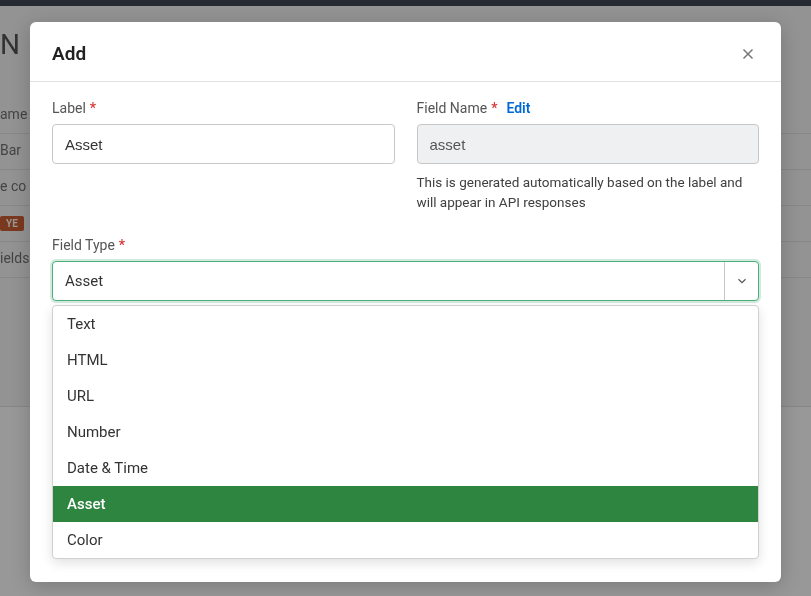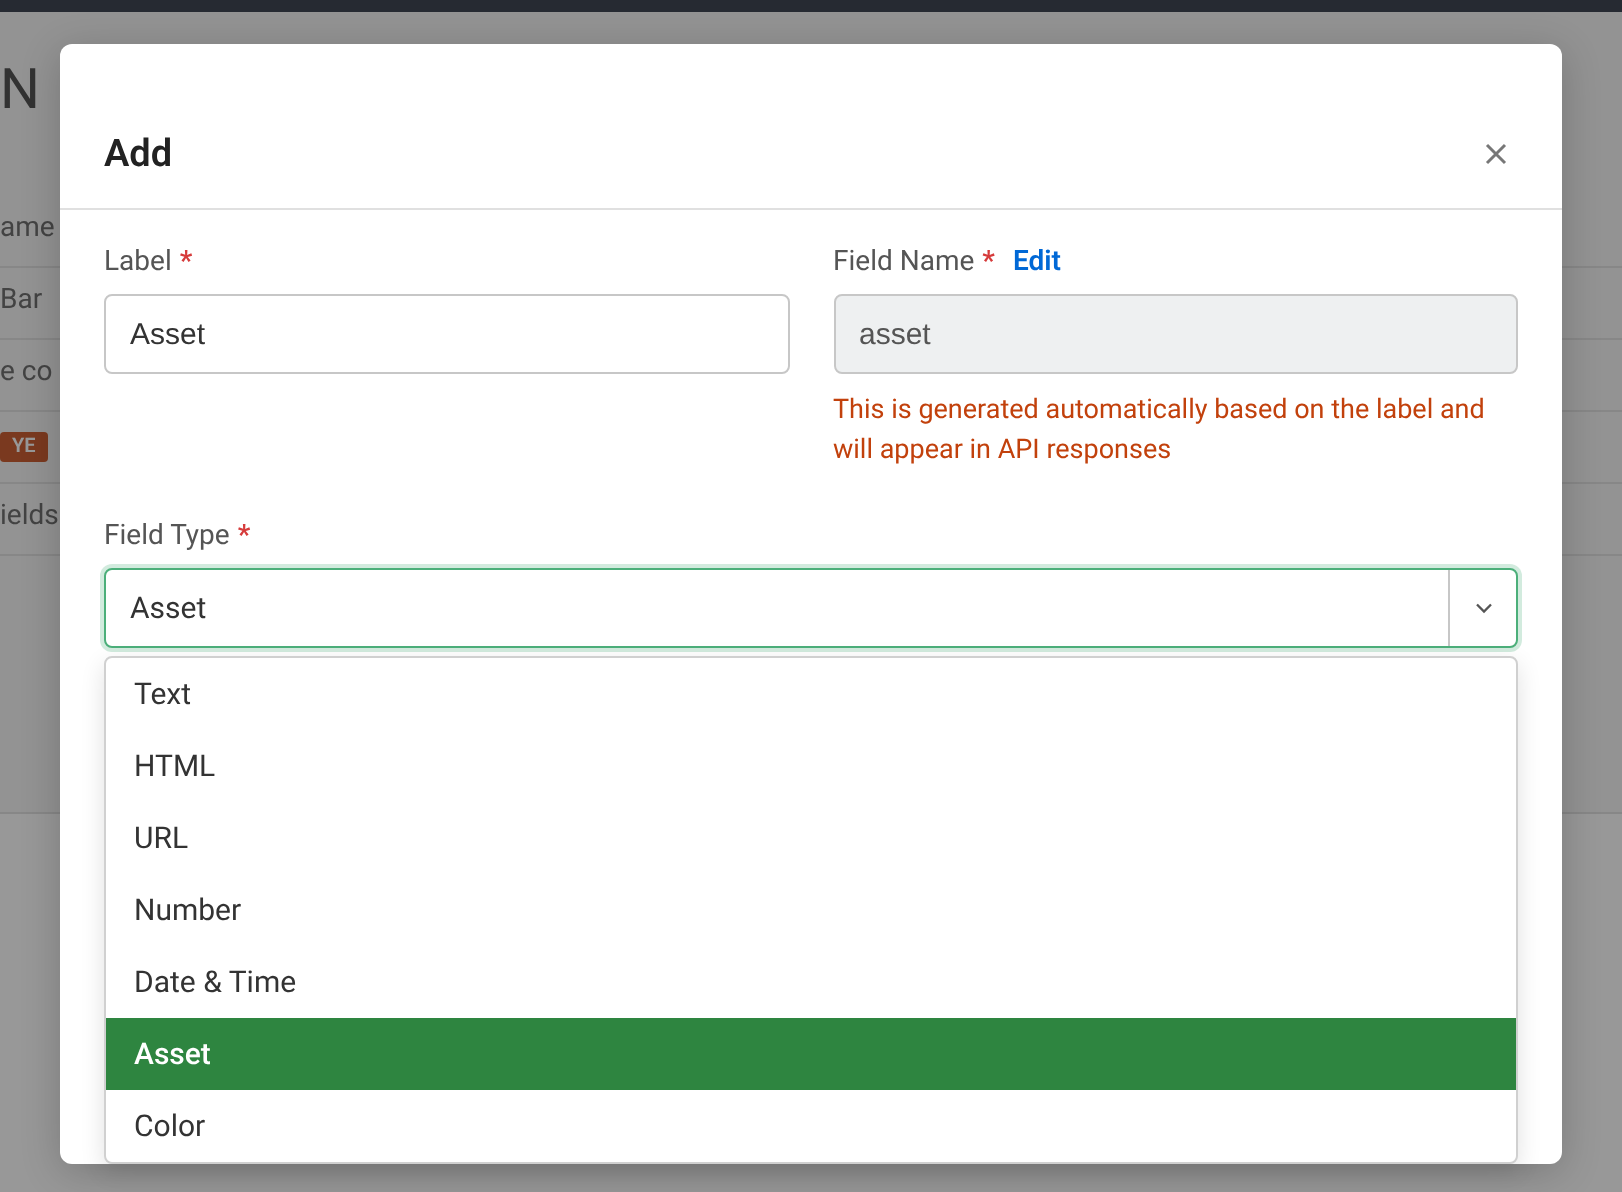--- a/index.html
+++ b/index.html
@@ -98,21 +98,20 @@
       box-shadow: 0 4px 20px rgba(0,0,0,0.2);
       display: flex;
       flex-direction: column;
     }
     .modal-header {
       display: flex;
       justify-content: space-between;
       align-items: center;
       padding: 20px 22px 16px 22px;
       border-bottom: 1px solid #e0e0e0;
-      margin-top: 23px;
     }
     .modal-title {
       font-size: 19px;
       font-weight: 600;
       color: #222;
     }
     .close-btn {
       cursor: pointer;
       width: 22px;
       height: 22px;
@@ -166,21 +165,21 @@
       font-size: 15px;
       color: #333;
       background: #fff;
     }
     .text-input.disabled {
       background: #eef0f1;
       color: #555;
     }
     .help-text {
       font-size: 13.5px;
-      color: #c2410c;
+      color: #404040;
       margin-top: 8px;
       line-height: 1.5;
     }
     .select-wrapper {
       position: relative;
     }
     .select-box {
       width: 100%;
       height: 40px;
       border: 1px solid #4caf7a;

